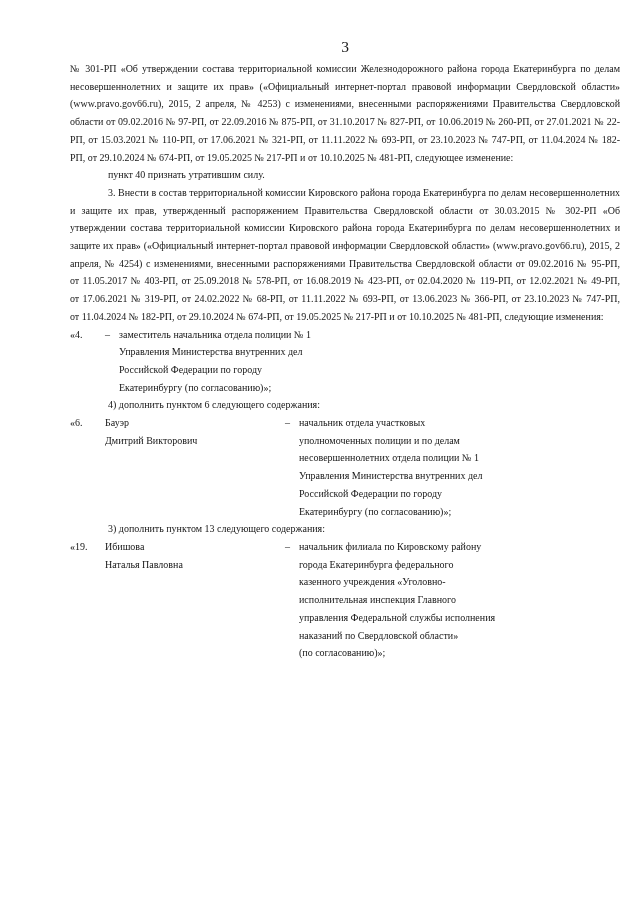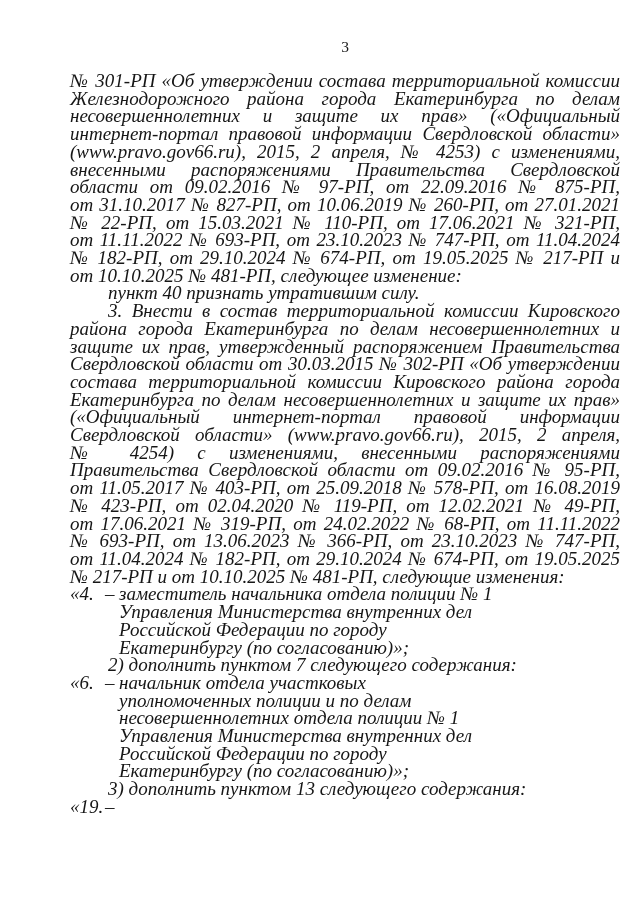--- a/index.html
+++ b/index.html
@@ -22,24 +22,23 @@
     padding-top: 38px;
     margin-left: 70px;
     width: 550px;
     text-align: center;
     font-size: 15.5px;
     line-height: 18px;
   }
   .content {
     margin-left: 70px;
     width: 550px;
-    margin-top: 16px;
-    font-size: 19px;
+    margin-top: 4px;
+    font-size: 10px;
     line-height: 17.7px;
-    font-style: italic;
   }
   .para {
     margin: 0;
     padding: 0;
   }
   .justify { text-align: justify; }
   .indent  { text-indent: 38px; }
   .entry {
     display: flex;
     align-items: flex-start;
@@ -67,34 +66,45 @@
 
     <div class="entry">
       <div class="col-num">«4.</div>
       <div class="col-dash">–</div>
       <div class="col-desc">заместитель начальника отдела полиции №&nbsp;1
 Управления Министерства внутренних дел
 Российской Федерации по городу
 Екатеринбургу (по согласованию)»;</div>
     </div>
 
-    <p class="para indent">2) дополнить пунктом 7 следующего содержания:</p>
+    <p class="para indent">4) дополнить пунктом 6 следующего содержания:</p>
 
     <div class="entry">
       <div class="col-num">«6.</div>
+      <div class="col-name">Бауэр
+Дмитрий Викторович</div>
       <div class="col-dash">–</div>
       <div class="col-desc">начальник отдела участковых
 уполномоченных полиции и по делам
 несовершеннолетних отдела полиции №&nbsp;1
 Управления Министерства внутренних дел
 Российской Федерации по городу
 Екатеринбургу (по согласованию)»;</div>
     </div>
 
     <p class="para indent">3) дополнить пунктом 13 следующего содержания:</p>
 
     <div class="entry">
       <div class="col-num">«19.</div>
+      <div class="col-name">Ибишова
+Наталья Павловна</div>
       <div class="col-dash">–</div>
+      <div class="col-desc">начальник филиала по Кировскому району
+города Екатеринбурга федерального
+казенного учреждения «Уголовно-
+исполнительная инспекция Главного
+управления Федеральной службы исполнения
+наказаний по Свердловской области»
+(по согласованию)»;</div>
     </div>
 
   </div>
 </div>
 
 </body></html>

